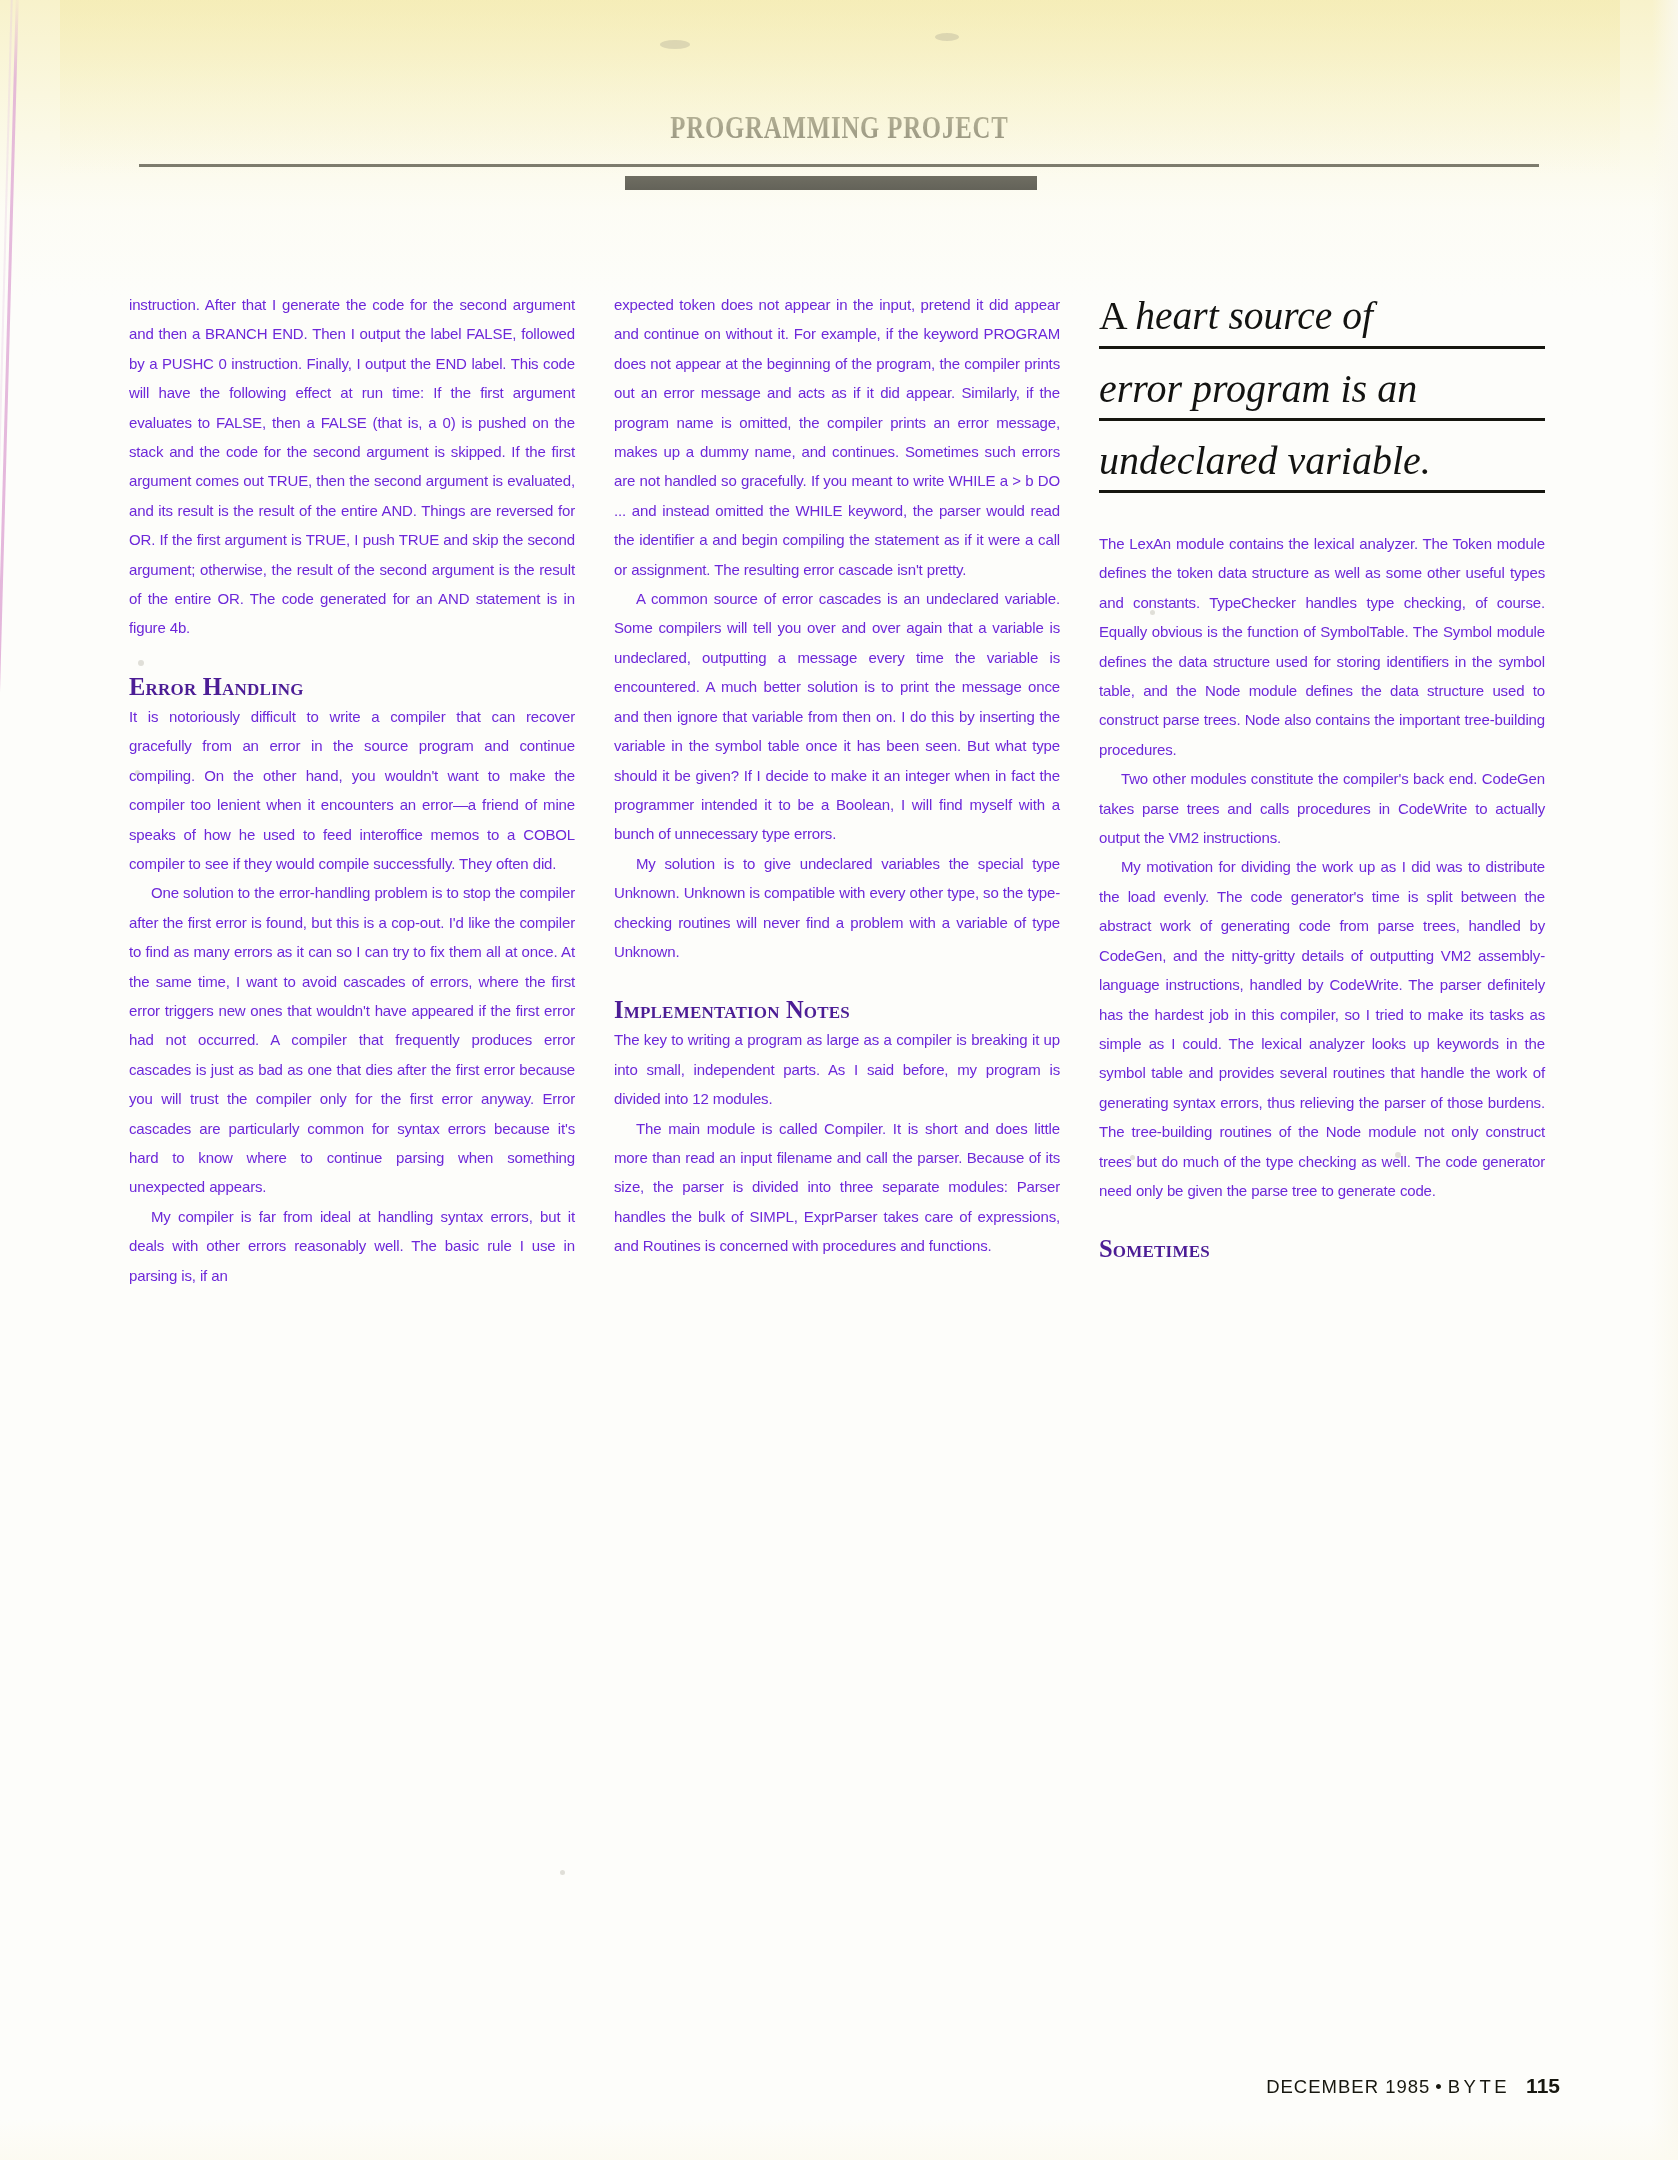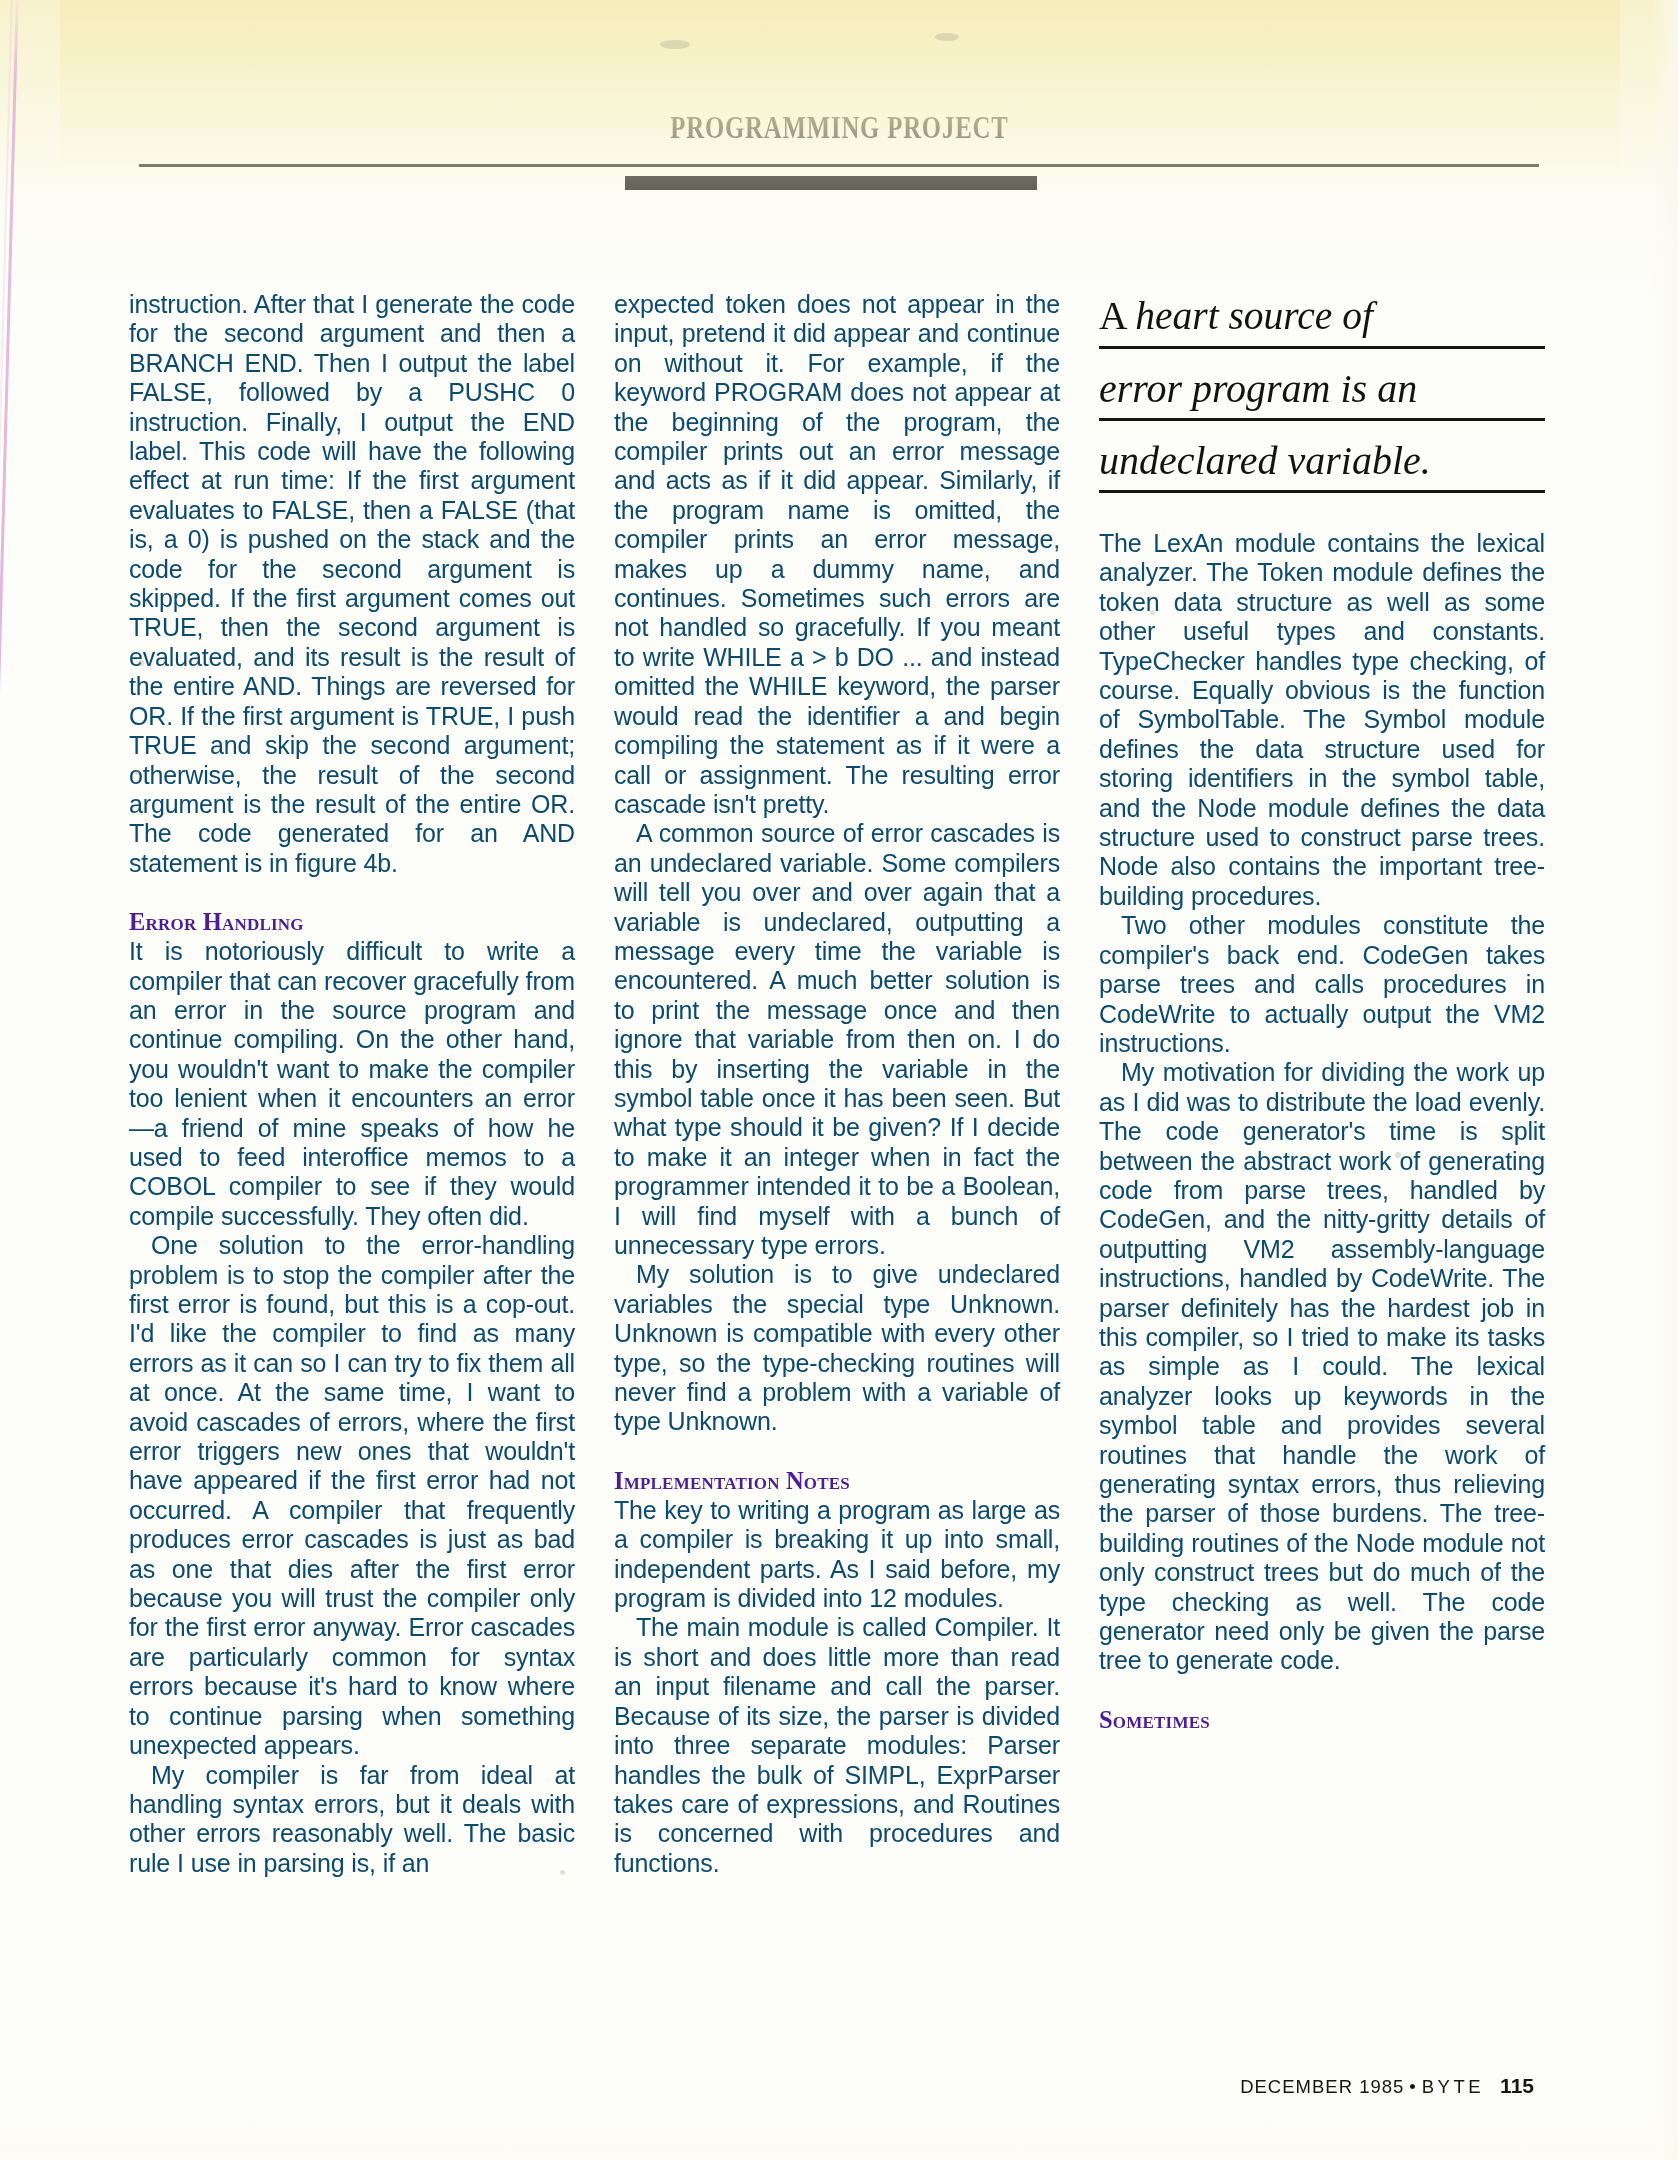--- a/index.html
+++ b/index.html
@@ -149,25 +149,25 @@
   }
   .col {
     width: 446px;
     flex: 0 0 446px;
   }
   .col.c3 { width: 446px; flex: 0 0 446px; }
 
   p.body {
     margin: 0;
     font-family: "Liberation Sans", sans-serif;
-    font-size: 25px;
+    font-size: 15px;
     line-height: 29.4px;
     text-align: justify;
     text-justify: inter-word;
-    color: #0c4a6e;
+    color: #6d28d9;
     letter-spacing: -0.15px;
     word-spacing: 0.1px;
   }
   p.body + p.body { text-indent: 22px; }
   p.body.noind { text-indent: 0; }
 
   h3.sect {
     margin: 30px 0 1px 0;
     font-family: "Liberation Serif", serif;
     font-weight: 700;
@@ -204,21 +204,21 @@
   }
   .pq-line.l1 { font-size: 39.5px; }
   .pq-line em { font-style: italic; }
   .pq-line .roman { font-style: normal; }
   .pq-line + .pq-line { margin-top: 13px; }
   .pq-after { height: 36px; }
 
   
   .footer {
     position: absolute;
-    right: 144px;
+    right: 118px;
     bottom: 62px;
     font-family: "Liberation Sans", sans-serif;
     font-size: 18.5px;
     letter-spacing: 1.0px;
     color: #17170f;
     white-space: nowrap;
     z-index: 3;
   }
   .footer .pgnum {
     font-weight: 700;

